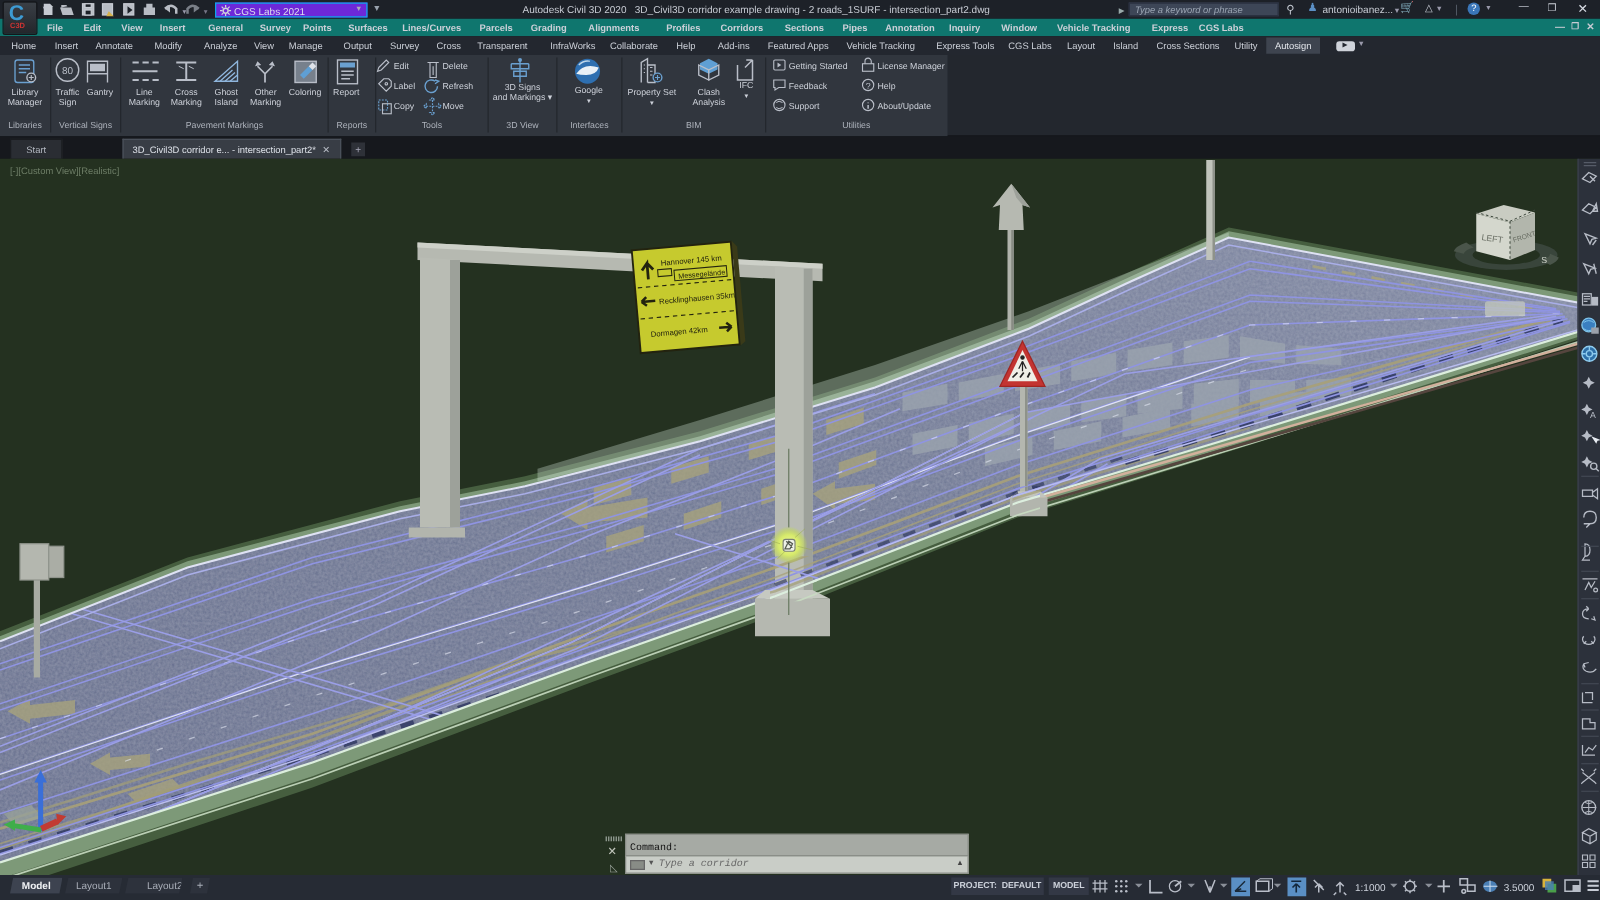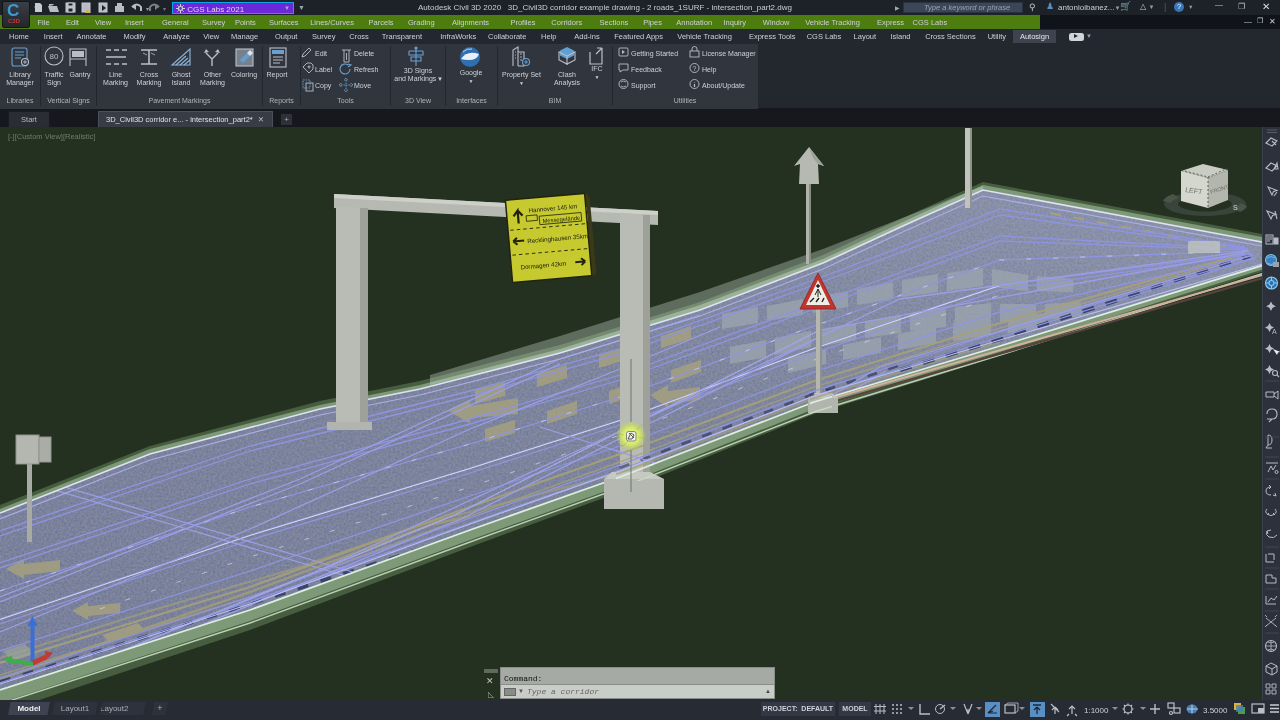--- a/index.html
+++ b/index.html
@@ -2,21 +2,21 @@
 <html><head>
 <meta charset="utf-8">
 <style>
   * { margin:0; padding:0; box-sizing:border-box; }
   html,body { width:1280px; height:720px; overflow:hidden; background:#10131a;
     font-family:"Liberation Sans", sans-serif; }
   .abs { position:absolute; }
   #app { position:relative; width:1280px; height:720px; }
   
   #titlebar { position:absolute; left:0; top:0; width:1280px; height:15px; background:#1d2128; }
-  #menubar  { position:absolute; left:0; top:15px; width:1040px; height:14px; background:#4d7c0f; }
+  #menubar  { position:absolute; left:0; top:15px; width:1280px; height:14px; background:#0f766e;font-weight:bold; }
   #tabrow   { position:absolute; left:0; top:29px; width:1280px; height:15px; background:#23272f; }
   #ribbon   { position:absolute; left:0; top:44px; width:1280px; height:65px; background:#23272e; border-bottom:1px solid #16181d; }
   #ribbonfill { position:absolute; left:0; top:0; width:758px; height:65px; background:#31363e; }
   #doctabs  { position:absolute; left:0; top:109px; width:1280px; height:18px; background:#16181d; }
   #viewport { position:absolute; left:0; top:127px; width:1280px; height:573px; background:#243020; }
   #statusbar{ position:absolute; left:0; top:700px; width:1280px; height:20px; background:#262b34; }
   .mtxt { color:#ccd0d8; font-size:7.5px; }
   .ttl  { color:#c9cdd5; font-size:8px; }
   .lbl  { color:#ced2da; font-size:7px; text-align:center; line-height:8px; }
   .ptitle { color:#aeb3bc; font-size:7px; text-align:center; }
@@ -61,21 +61,21 @@
             <path d="M4.5 0 v2 M4.5 7 v2 M0 4.5 h2 M7 4.5 h2 M1.3 1.3 l1.4 1.4 M6.3 6.3 l1.4 1.4 M7.7 1.3 l-1.4 1.4 M2.7 6.3 l-1.4 1.4"></path>
           </g>
         </svg> CGS Labs 2021
       <span class="abs" style="right:3px;top:0px;color:#aab;font-size:6px;">▼</span>
     </div>
     <div class="abs" style="left:298px;top:4px;color:#99a2ae;font-size:7px;">▼</div>
 
     <div class="abs ttl" style="left:418px;top:3px;">Autodesk Civil 3D 2020&nbsp;&nbsp;&nbsp;3D_Civil3D corridor example drawing - 2 roads_1SURF - intersection_part2.dwg</div>
 
     <div class="abs" style="left:895px;top:4px;color:#9aa;font-size:6px;">▶</div>
-    <div class="abs" style="left:903px;top:2px;width:120px;height:11px;background:#3d4657;border:1px solid #2a3140;color:#9aa4b2;font-size:7.5px;font-style:italic;line-height:9.5px;padding-left:20px;overflow:hidden;">Type a keyword or phrase</div>
+    <div class="abs" style="left:903px;top:2px;width:120px;height:11px;background:#3d4657;border:1px solid #2a3140;color:#9aa4b2;font-size:7.5px;font-style:italic;line-height:9.5px;padding-left:4px;overflow:hidden;">Type a keyword or phrase</div>
     <div class="abs" style="left:1029px;top:2px;color:#c4c9d2;font-size:9px;">⚲</div>
     <div class="abs" style="left:1046px;top:1px;color:#5b8fc4;font-size:9px;">♟</div>
     <div class="abs ttl" style="left:1058px;top:3px;">antonioibanez...<span style="font-size:6px;color:#99a;">▼</span></div>
     <div class="abs" style="left:1120px;top:1px;color:#c4c9d2;font-size:9px;">🛒</div>
     <div class="abs" style="left:1140px;top:2px;color:#c4c9d2;font-size:8px;">△ <span style="font-size:6px;color:#99a;">▼</span></div>
     <div class="abs" style="left:1164px;top:2px;color:#555d68;font-size:9px;">|</div>
     <div class="abs" style="left:1174px;top:2px;width:10px;height:10px;border-radius:5px;background:#3a76b8;color:#fff;font-size:7.5px;text-align:center;line-height:10px;">?</div>
       <div class="abs" style="left:1188px;top:4px;font-size:5.5px;color:#99a;">▼</div>
     <div class="abs" style="left:1215px;top:0px;color:#c8ccd4;font-size:8px;">—</div>
     <div class="abs" style="left:1238px;top:2px;color:#c8ccd4;font-size:8px;">❐</div>
@@ -631,21 +631,21 @@
     <div class="abs" style="left:500px;top:558px;width:275px;height:14px;background:#c9cdc7;border:1px solid #8a8e88;border-top:none;">
       <span style="position:absolute;left:3px;top:2.5px;width:12px;height:8px;background:#888c86;border:1px solid #666;"></span>
       <span style="position:absolute;left:17px;top:3px;color:#555;font-size:6px;">▼</span>
       <span style="font-family:'Liberation Mono',monospace;font-style:italic;font-size:8px;color:#666;position:absolute;left:26px;top:2px;">Type a corridor</span>
       <span style="position:absolute;right:3px;top:3px;color:#444;font-size:6px;">▲</span>
     </div>
   </div>
   <div id="statusbar">
     <div class="abs" style="left:8px;top:2px;width:42px;height:13px;background:#3d4350;color:#f0f2f5;font-size:8px;font-weight:bold;text-align:center;line-height:13px;clip-path:polygon(6% 0,100% 0,94% 100%,0 100%);">Model</div>
     <div class="abs" style="left:52px;top:2px;width:46px;height:13px;background:#2d323c;color:#a9aeb8;font-size:8px;text-align:center;line-height:13px;clip-path:polygon(6% 0,100% 0,94% 100%,0 100%);">Layout1</div>
-    <div class="abs" style="left:100px;top:2px;width:46px;height:13px;background:#2d323c;color:#a9aeb8;font-size:8px;text-align:left;line-height:13px;clip-path:polygon(6% 0,100% 0,94% 100%,0 100%);">Layout2</div>
+    <div class="abs" style="left:100px;top:2px;width:46px;height:13px;background:#2d323c;color:#a9aeb8;font-size:8px;text-align:right;line-height:13px;clip-path:polygon(6% 0,100% 0,94% 100%,0 100%);">Layout2</div>
     <div class="abs" style="left:152px;top:2px;width:16px;height:13px;background:#2d323c;color:#a9aeb8;font-size:9px;text-align:center;line-height:12px;clip-path:polygon(15% 0,100% 0,85% 100%,0 100%);">+</div>
     <div class="abs" style="left:761px;top:1.5px;width:74px;height:14px;background:#333845;color:#ccd1da;font-size:7px;font-weight:bold;text-align:center;line-height:14px;">PROJECT:&nbsp; DEFAULT</div>
     <div class="abs" style="left:839px;top:1.5px;width:32px;height:14px;background:#333845;color:#ccd1da;font-size:7px;font-weight:bold;text-align:center;line-height:14px;">MODEL</div>
     <svg class="abs" style="left:872px;top:0;" width="408" height="20" viewBox="0 0 408 20">
       <g stroke="#b9bec8" fill="none" stroke-width="1">
         <path d="M4 4 v10 M8 4 v10 M12 4 v10 M2 6.5 h12 M2 11 h12"></path>
         <g fill="#b9bec8" stroke="none">
             <circle cx="21" cy="5" r="1"></circle>
             <circle cx="25" cy="5" r="1"></circle>
             <circle cx="29" cy="5" r="1"></circle>

